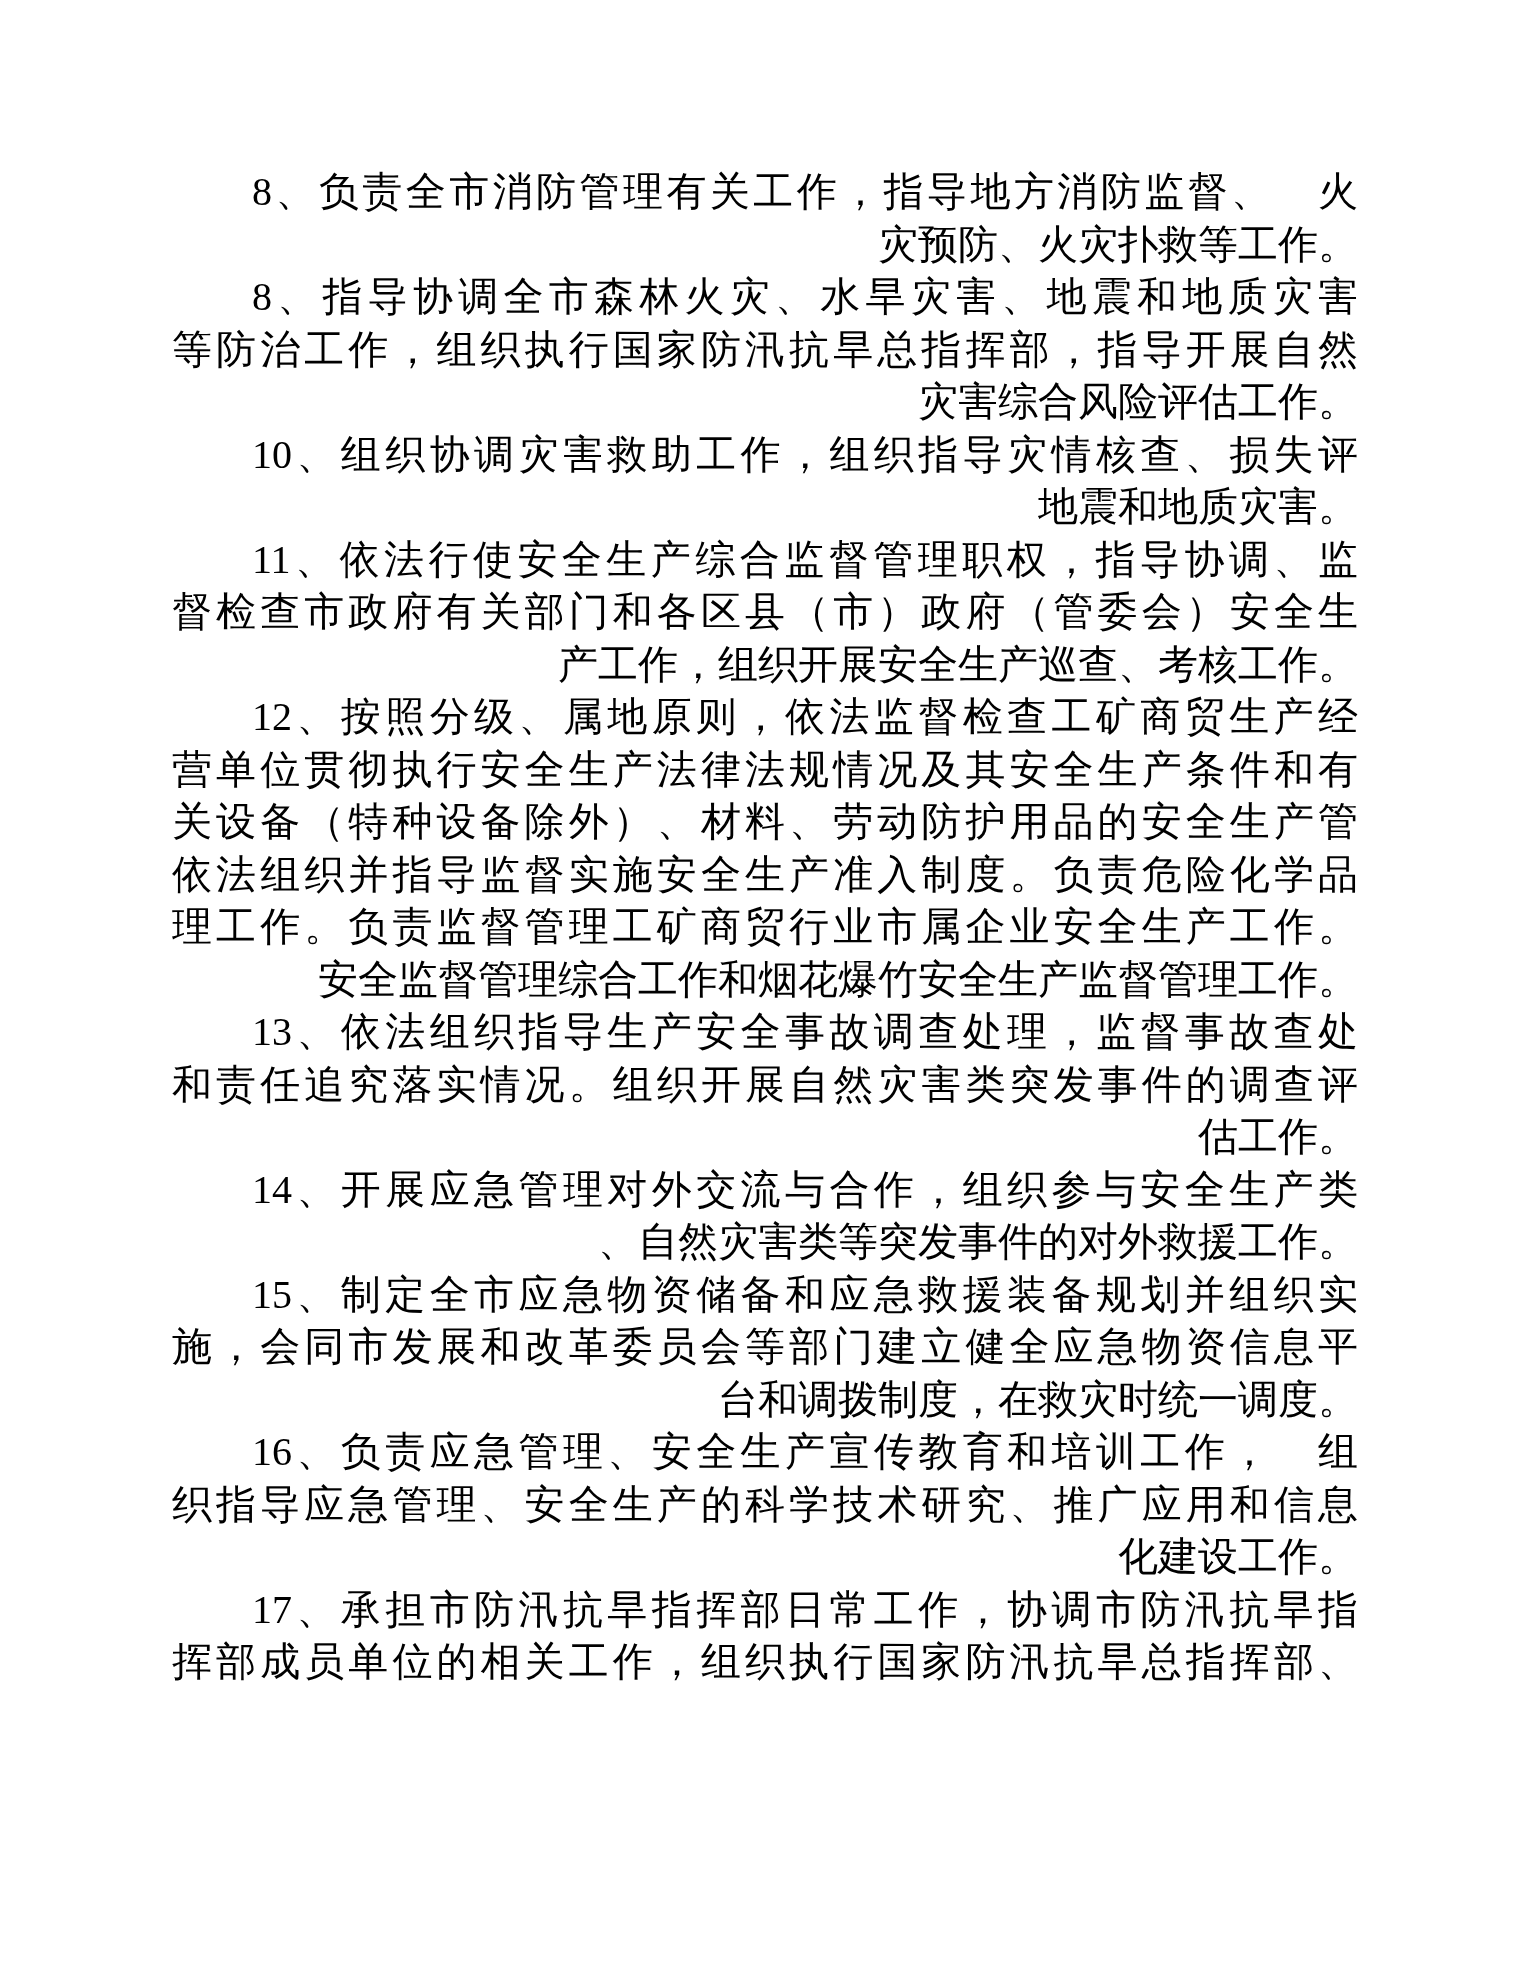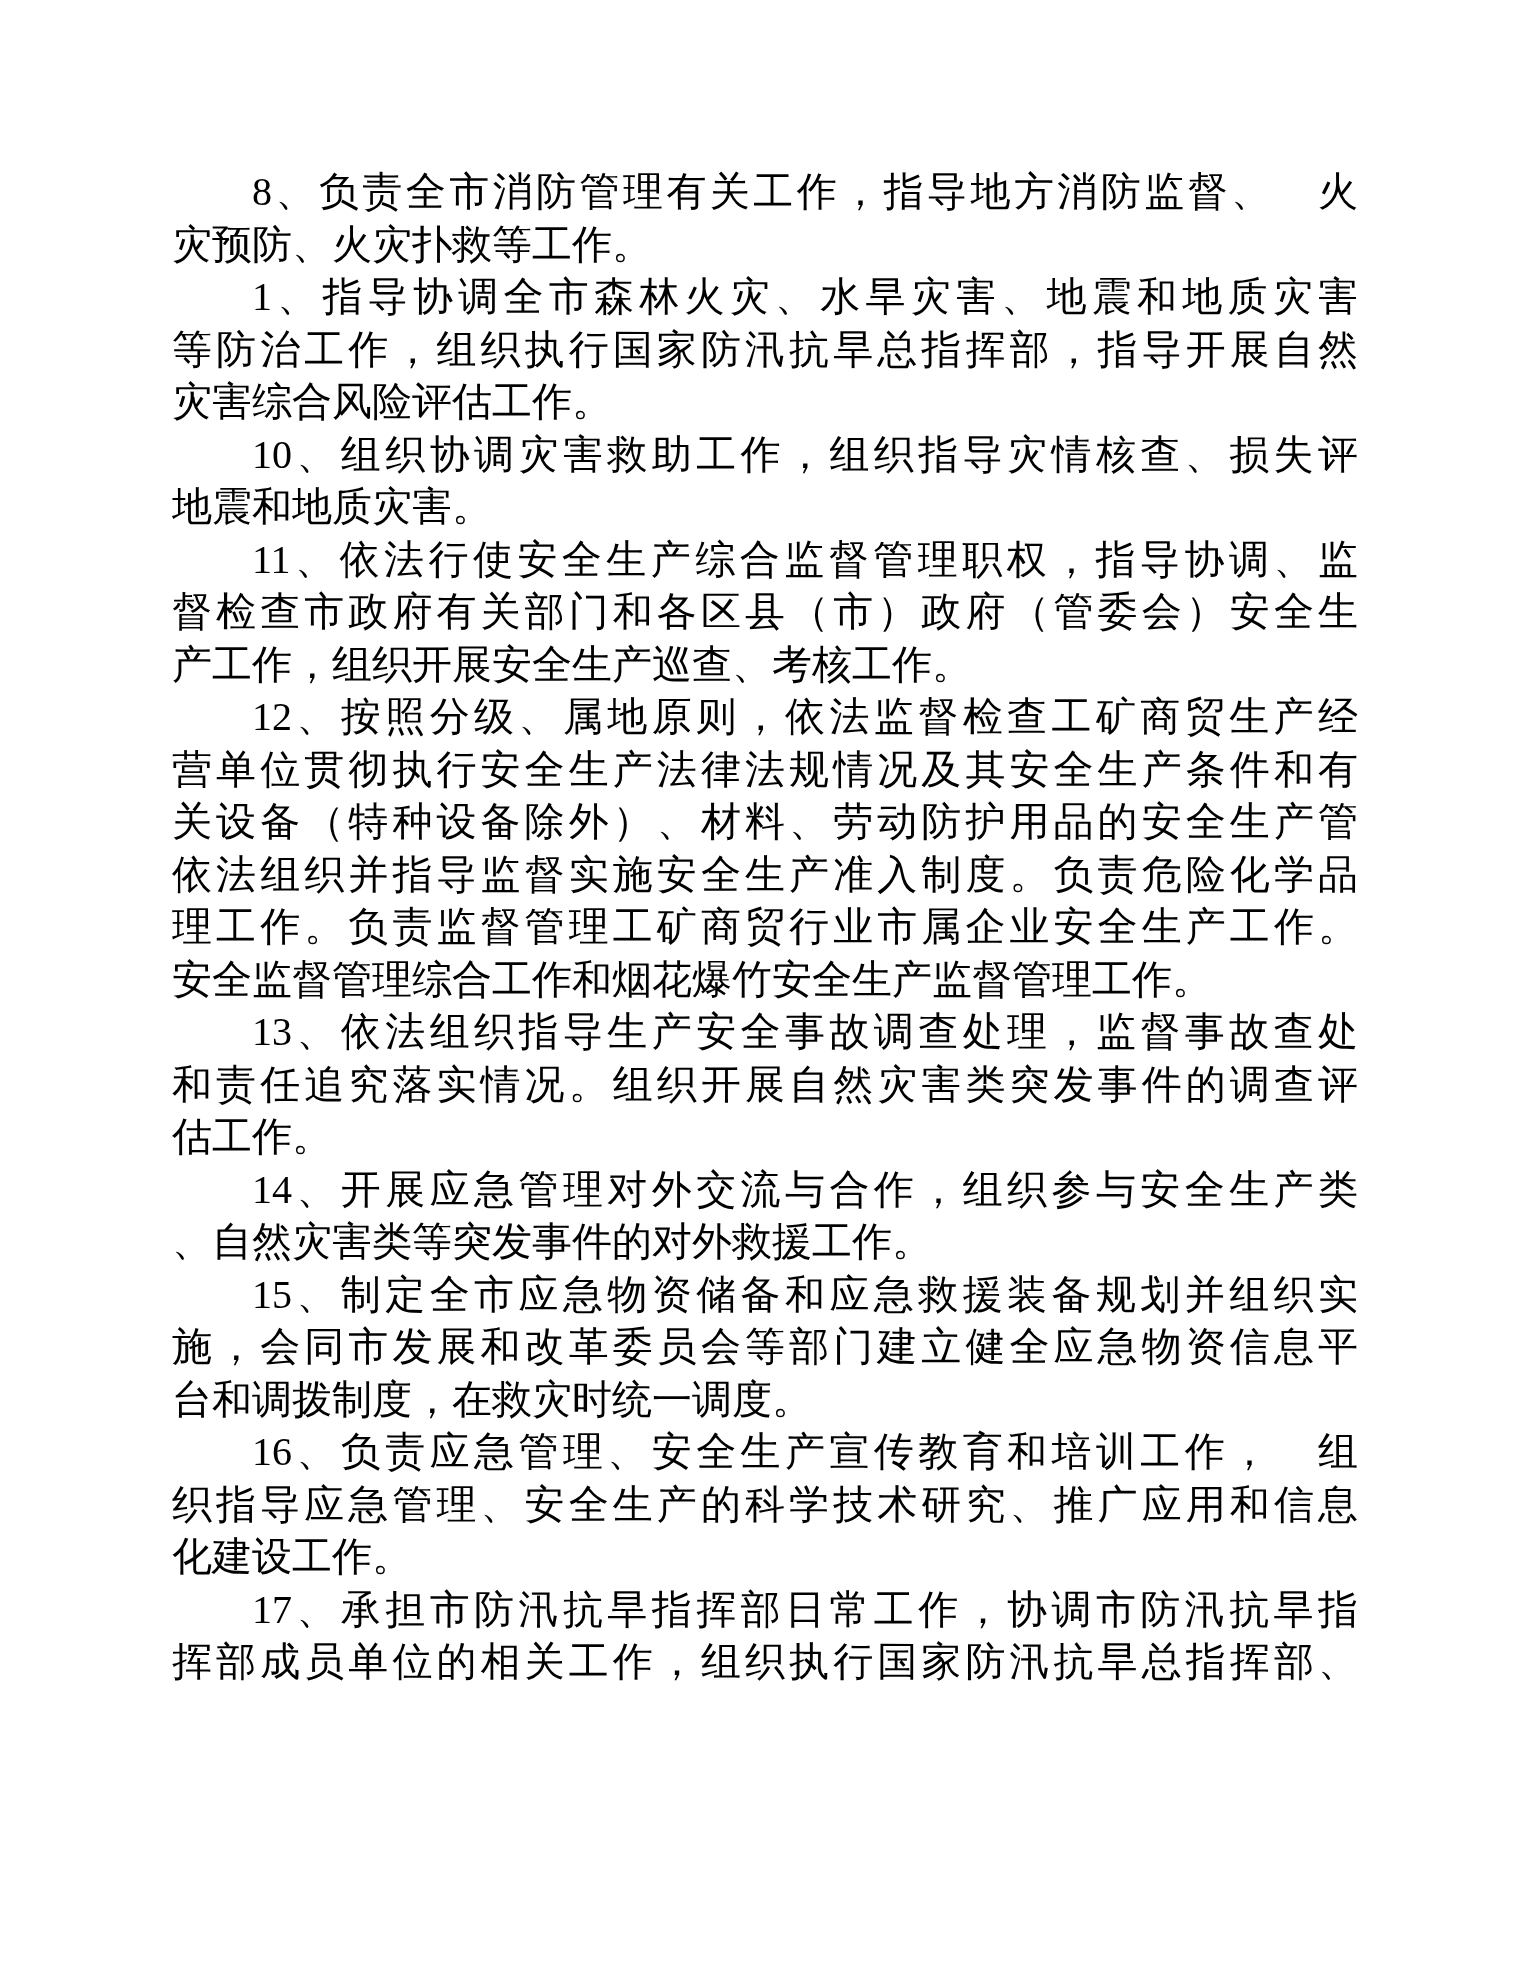--- a/index.html
+++ b/index.html
@@ -29,21 +29,21 @@
     font-size: 40px;
     line-height: 52.5px;
     color: #000000;
   }
   .para {
     margin: 0;
     padding: 0;
   }
   .line {
     width: 100%;
-    text-align: left;
+    text-align: right;
     white-space: nowrap;
   }
   .line.fill {
     white-space: normal;
     text-align: justify;
     text-align-last: justify;
   }
   .line.indent {
     text-indent: 2em;
   }
@@ -51,21 +51,21 @@
 </head>
 <body>
 
 <div class="page">
   <div class="doc" id="doc-body">
       <div class="para">
         <div class="line indent fill">8、负责全市消防管理有关工作，指导地方消防监督、　火</div>
         <div class="line">灾预防、火灾扑救等工作。</div>
       </div>
       <div class="para">
-        <div class="line indent fill">1、指导协调全市森林火灾、水旱灾害、地震和地质灾害</div>
+        <div class="line indent fill">8、指导协调全市森林火灾、水旱灾害、地震和地质灾害</div>
         <div class="line fill">等防治工作，组织执行国家防汛抗旱总指挥部，指导开展自然</div>
         <div class="line">灾害综合风险评估工作。</div>
       </div>
       <div class="para">
         <div class="line indent fill">10、组织协调灾害救助工作，组织指导灾情核查、损失评</div>
         <div class="line">地震和地质灾害。</div>
       </div>
       <div class="para">
         <div class="line indent fill">11、依法行使安全生产综合监督管理职权，指导协调、监</div>
         <div class="line fill">督检查市政府有关部门和各区县（市）政府（管委会）安全生</div>

